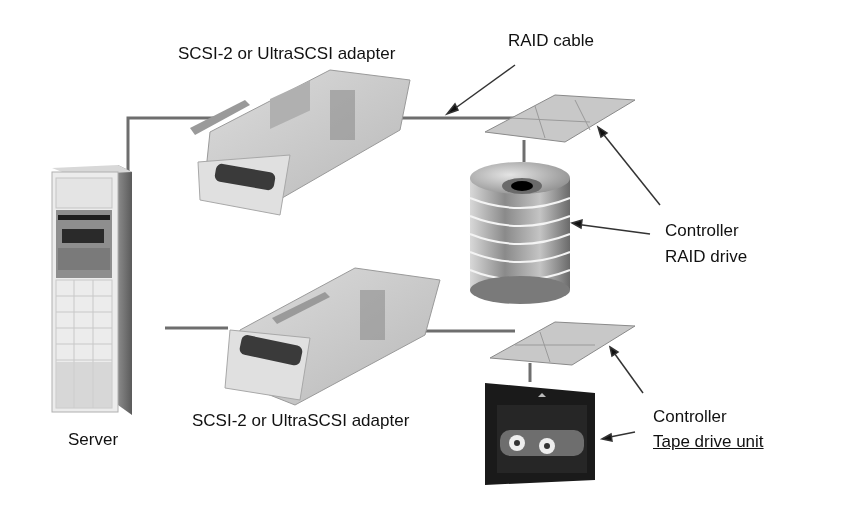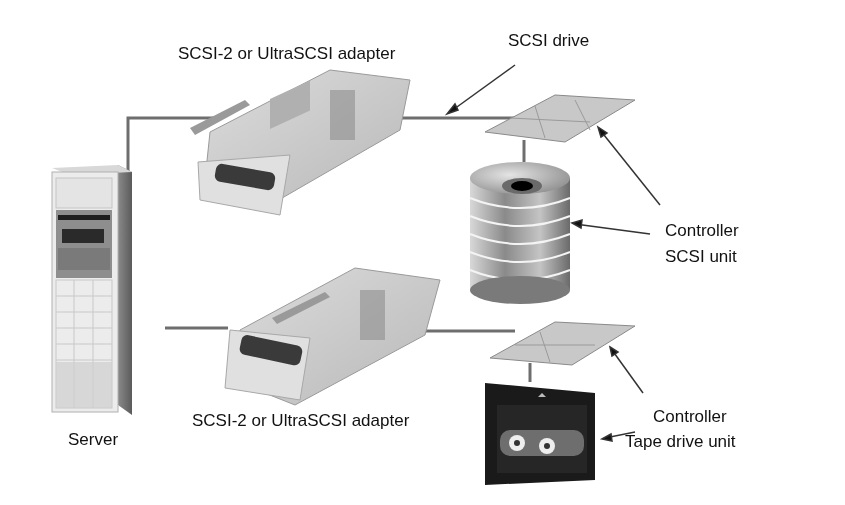--- a/index.html
+++ b/index.html
@@ -135,19 +135,19 @@
     <line x1="650" y1="234" x2="575" y2="224"></line>
     <polygon points="572,223 582,220 581,228"></polygon>
     <line x1="643" y1="393" x2="612" y2="350"></line>
     <polygon points="610,347 618,352 612,356"></polygon>
     <line x1="635" y1="432" x2="605" y2="438"></line>
     <polygon points="602,439 611,434 612,441"></polygon>
   </g>
 </svg>
 
 <div class="lbl" style="left:178px; top:43px;">SCSI-2 or UltraSCSI adapter</div>
-<div class="lbl" style="left:508px; top:30px;">SCSI drive</div>
+<div class="lbl" style="left:508px; top:30px;">RAID cable</div>
 <div class="lbl" style="left:665px; top:220px;">Controller</div>
-<div class="lbl" style="left:665px; top:246px;">SCSI unit</div>
+<div class="lbl" style="left:665px; top:246px;">RAID drive</div>
 <div class="lbl" style="left:68px; top:429px;">Server</div>
 <div class="lbl" style="left:192px; top:410px;">SCSI-2 or UltraSCSI adapter</div>
 <div class="lbl" style="left:653px; top:406px;">Controller</div>
-<div class="lbl" style="left:625px; top:431px;">Tape drive unit</div>
+<div class="lbl" style="left:653px; top:431px;text-decoration:underline;">Tape drive unit</div>
 
 </body></html>

